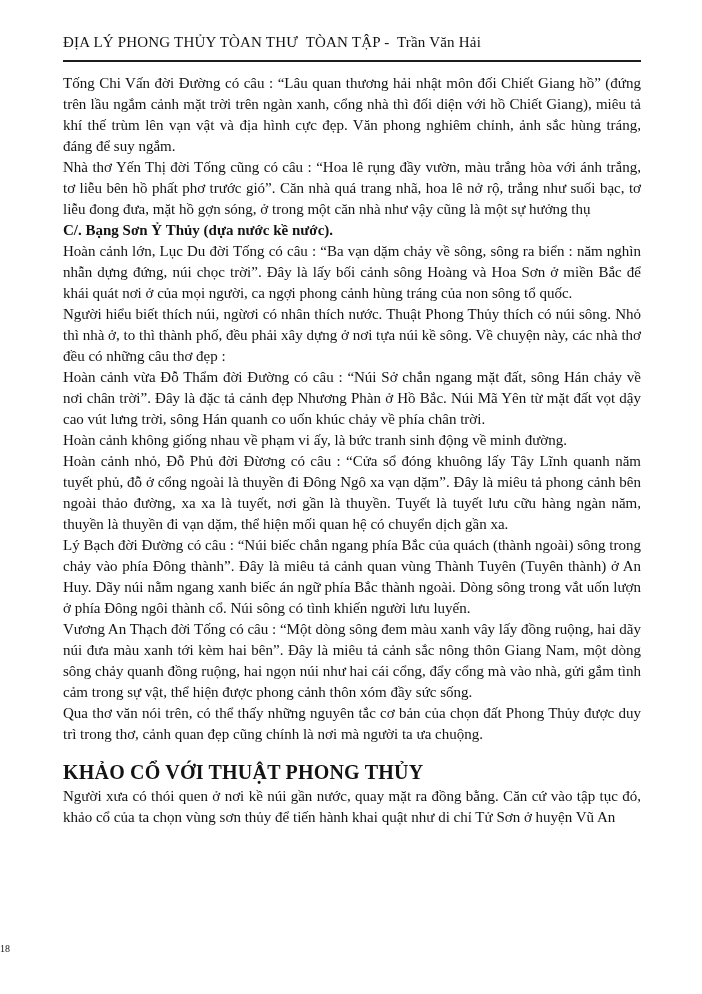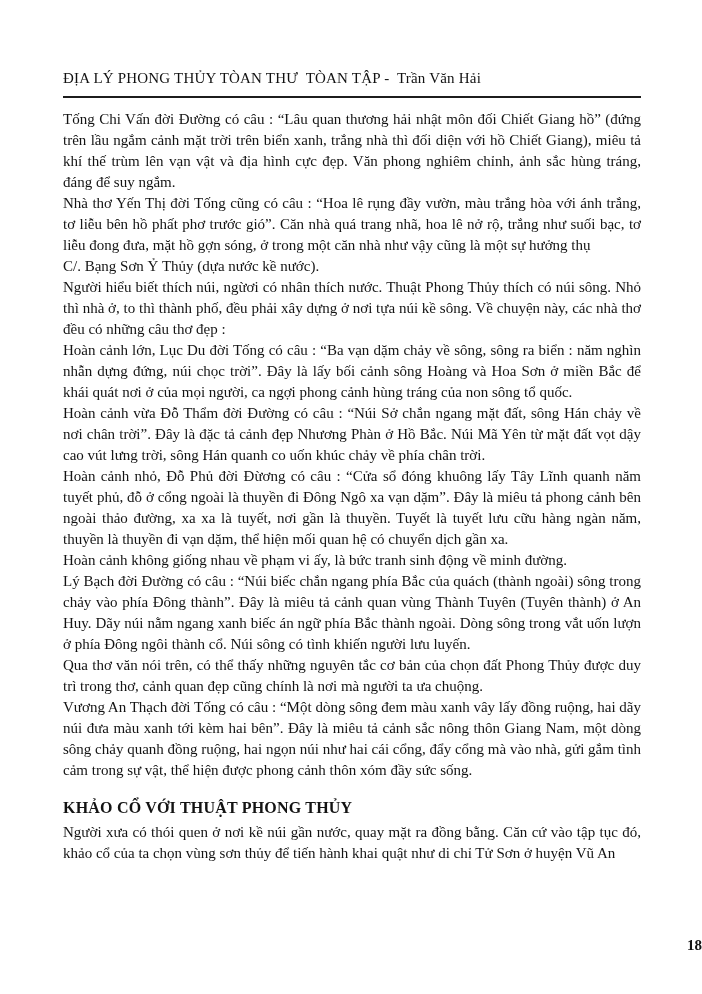--- a/index.html
+++ b/index.html
@@ -10,21 +10,20 @@
     height: 994px;
     margin: 0 auto;
     background: #ffffff;
     font-family: "Liberation Serif", serif;
     color: #141414;
     overflow: hidden;
     box-sizing: border-box;
   }
   .inner {
     padding: 34px 61px 0 63px;
-    margin-top: 36px;
   }
   .doc-header {
     font-size: 15px;
     letter-spacing: 0.2px;
     white-space: pre-wrap;
     color: #111;
   }
   .rule {
     border: none;
     border-top: 2px solid #1c1c1c;
@@ -32,62 +31,61 @@
   }
   .body-text {
     font-size: 15px;
     line-height: 21px;
     text-align: justify;
     color: #131313;
   }
   .para { margin: 0; }
   .subheading {
     margin: 0;
-    font-weight: normal;
+    font-weight: bold;
   }
   .section-title {
     margin: 15px 0 2px 0;
     font-weight: bold;
-    font-size: 16px;
+    font-size: 20px;
     line-height: 24px;
     text-align: left;
     letter-spacing: 0.2px;
   }
   .page-number {
     position: absolute;
     bottom: 40px;
     left: 0;
     width: 100%;
-    text-align: right;
-    font-size: 15px;
+    text-align: left;
+    font-size: 10px;
     color: #141414;
-    font-weight: bold;
   }
 </style>
 </head>
 <body>
 
 <div class="page">
   <div class="inner">
 
     <div class="doc-header">ĐỊA LÝ PHONG THỦY TÒAN THƯ  TÒAN TẬP -  Trần Văn Hải</div>
 
     <hr class="rule">
 
     <div class="body-text">
-      <p class="para">Tống Chi Vấn đời Đường có câu : “Lâu quan thương hải nhật môn đối Chiết Giang hồ” (đứng trên lầu ngắm cảnh mặt trời trên biển xanh, trắng nhà thì đối diện với hồ Chiết Giang), miêu tả khí thế trùm lên vạn vật và địa hình cực đẹp. Văn phong nghiêm chỉnh, ảnh sắc hùng tráng, đáng để suy ngắm.</p>
+      <p class="para">Tống Chi Vấn đời Đường có câu : “Lâu quan thương hải nhật môn đối Chiết Giang hồ” (đứng trên lầu ngắm cảnh mặt trời trên ngàn xanh, cổng nhà thì đối diện với hồ Chiết Giang), miêu tả khí thế trùm lên vạn vật và địa hình cực đẹp. Văn phong nghiêm chỉnh, ảnh sắc hùng tráng, đáng để suy ngắm.</p>
       <p class="para">Nhà thơ Yến Thị đời Tống cũng có câu : “Hoa lê rụng đầy vườn, màu trắng hòa với ánh trắng, tơ liễu bên hồ phất phơ trước gió”. Căn nhà quá trang nhã, hoa lê nở rộ, trắng như suối bạc, tơ liễu đong đưa, mặt hồ gợn sóng, ở trong một căn nhà như vậy cũng là một sự hưởng thụ</p>
       <p class="subheading">C/. Bạng Sơn Ỷ Thủy (dựa nước kề nước).</p>
+      <p class="para">Hoàn cảnh lớn, Lục Du đời Tống có câu : “Ba vạn dặm chảy về sông, sông ra biển : năm nghìn nhẫn dựng đứng, núi chọc trời”. Đây là lấy bối cảnh sông Hoàng và Hoa Sơn ở miền Bắc để khái quát nơi ở của mọi người, ca ngợi phong cảnh hùng tráng của non sông tổ quốc.</p>
       <p class="para">Người hiểu biết thích núi, ngừơi có nhân thích nước. Thuật Phong Thủy thích có núi sông. Nhỏ thì nhà ở, to thì thành phố, đều phải xây dựng ở nơi tựa núi kề sông. Về chuyện này, các nhà thơ đều có những câu thơ đẹp :</p>
-      <p class="para">Hoàn cảnh lớn, Lục Du đời Tống có câu : “Ba vạn dặm chảy về sông, sông ra biển : năm nghìn nhẫn dựng đứng, núi chọc trời”. Đây là lấy bối cảnh sông Hoàng và Hoa Sơn ở miền Bắc để khái quát nơi ở của mọi người, ca ngợi phong cảnh hùng tráng của non sông tổ quốc.</p>
       <p class="para">Hoàn cảnh vừa Đỗ Thẩm đời Đường có câu : “Núi Sở chắn ngang mặt đất, sông Hán chảy về nơi chân trời”. Đây là đặc tả cảnh đẹp Nhương Phàn ở Hồ Bắc. Núi Mã Yên từ mặt đất vọt dậy cao vút lưng trời, sông Hán quanh co uốn khúc chảy về phía chân trời.</p>
+      <p class="para">Hoàn cảnh không giống nhau về phạm vi ấy, là bức tranh sinh động về minh đường.</p>
       <p class="para">Hoàn cảnh nhỏ, Đỗ Phủ đời Đừơng có câu : “Cửa sổ đóng khuông lấy Tây Lĩnh quanh năm tuyết phủ, đỗ ở cổng ngoài là thuyền đi Đông Ngô xa vạn dặm”. Đây là miêu tả phong cảnh bên ngoài thảo đường, xa xa là tuyết, nơi gần là thuyền. Tuyết là tuyết lưu cữu hàng ngàn năm, thuyền là thuyền đi vạn dặm, thể hiện mối quan hệ có chuyển dịch gần xa.</p>
-      <p class="para">Hoàn cảnh không giống nhau về phạm vi ấy, là bức tranh sinh động về minh đường.</p>
       <p class="para">Lý Bạch đời Đường có câu : “Núi biếc chắn ngang phía Bắc của quách (thành ngoài) sông trong chảy vào phía Đông thành”. Đây là miêu tả cảnh quan vùng Thành Tuyên (Tuyên thành) ở An Huy. Dãy núi nằm ngang xanh biếc án ngữ phía Bắc thành ngoài. Dòng sông trong vắt uốn lượn ở phía Đông ngôi thành cổ. Núi sông có tình khiến người lưu luyến.</p>
+      <p class="para">Vương An Thạch đời Tống có câu : “Một dòng sông đem màu xanh vây lấy đồng ruộng, hai dãy núi đưa màu xanh tới kèm hai bên”. Đây là miêu tả cảnh sắc nông thôn Giang Nam, một dòng sông chảy quanh đồng ruộng, hai ngọn núi như hai cái cổng, đẩy cổng mà vào nhà, gửi gắm tình cảm trong sự vật, thể hiện được phong cảnh thôn xóm đầy sức sống.</p>
       <p class="para">Qua thơ văn nói trên, có thể thấy những nguyên tắc cơ bản của chọn đất Phong Thủy được duy trì trong thơ, cảnh quan đẹp cũng chính là nơi mà người ta ưa chuộng.</p>
-      <p class="para">Vương An Thạch đời Tống có câu : “Một dòng sông đem màu xanh vây lấy đồng ruộng, hai dãy núi đưa màu xanh tới kèm hai bên”. Đây là miêu tả cảnh sắc nông thôn Giang Nam, một dòng sông chảy quanh đồng ruộng, hai ngọn núi như hai cái cổng, đẩy cổng mà vào nhà, gửi gắm tình cảm trong sự vật, thể hiện được phong cảnh thôn xóm đầy sức sống.</p>
       <h1 class="section-title">KHẢO CỔ VỚI THUẬT PHONG THỦY</h1>
       <p class="para">Người xưa có thói quen ở nơi kề núi gần nước, quay mặt ra đồng bằng. Căn cứ vào tập tục đó, khảo cổ của ta chọn vùng sơn thủy để tiến hành khai quật như di chỉ Tử Sơn ở huyện Vũ An</p>
     </div>
   </div>
 
   <div class="page-number">18</div>
 </div>
 
 </body></html>

